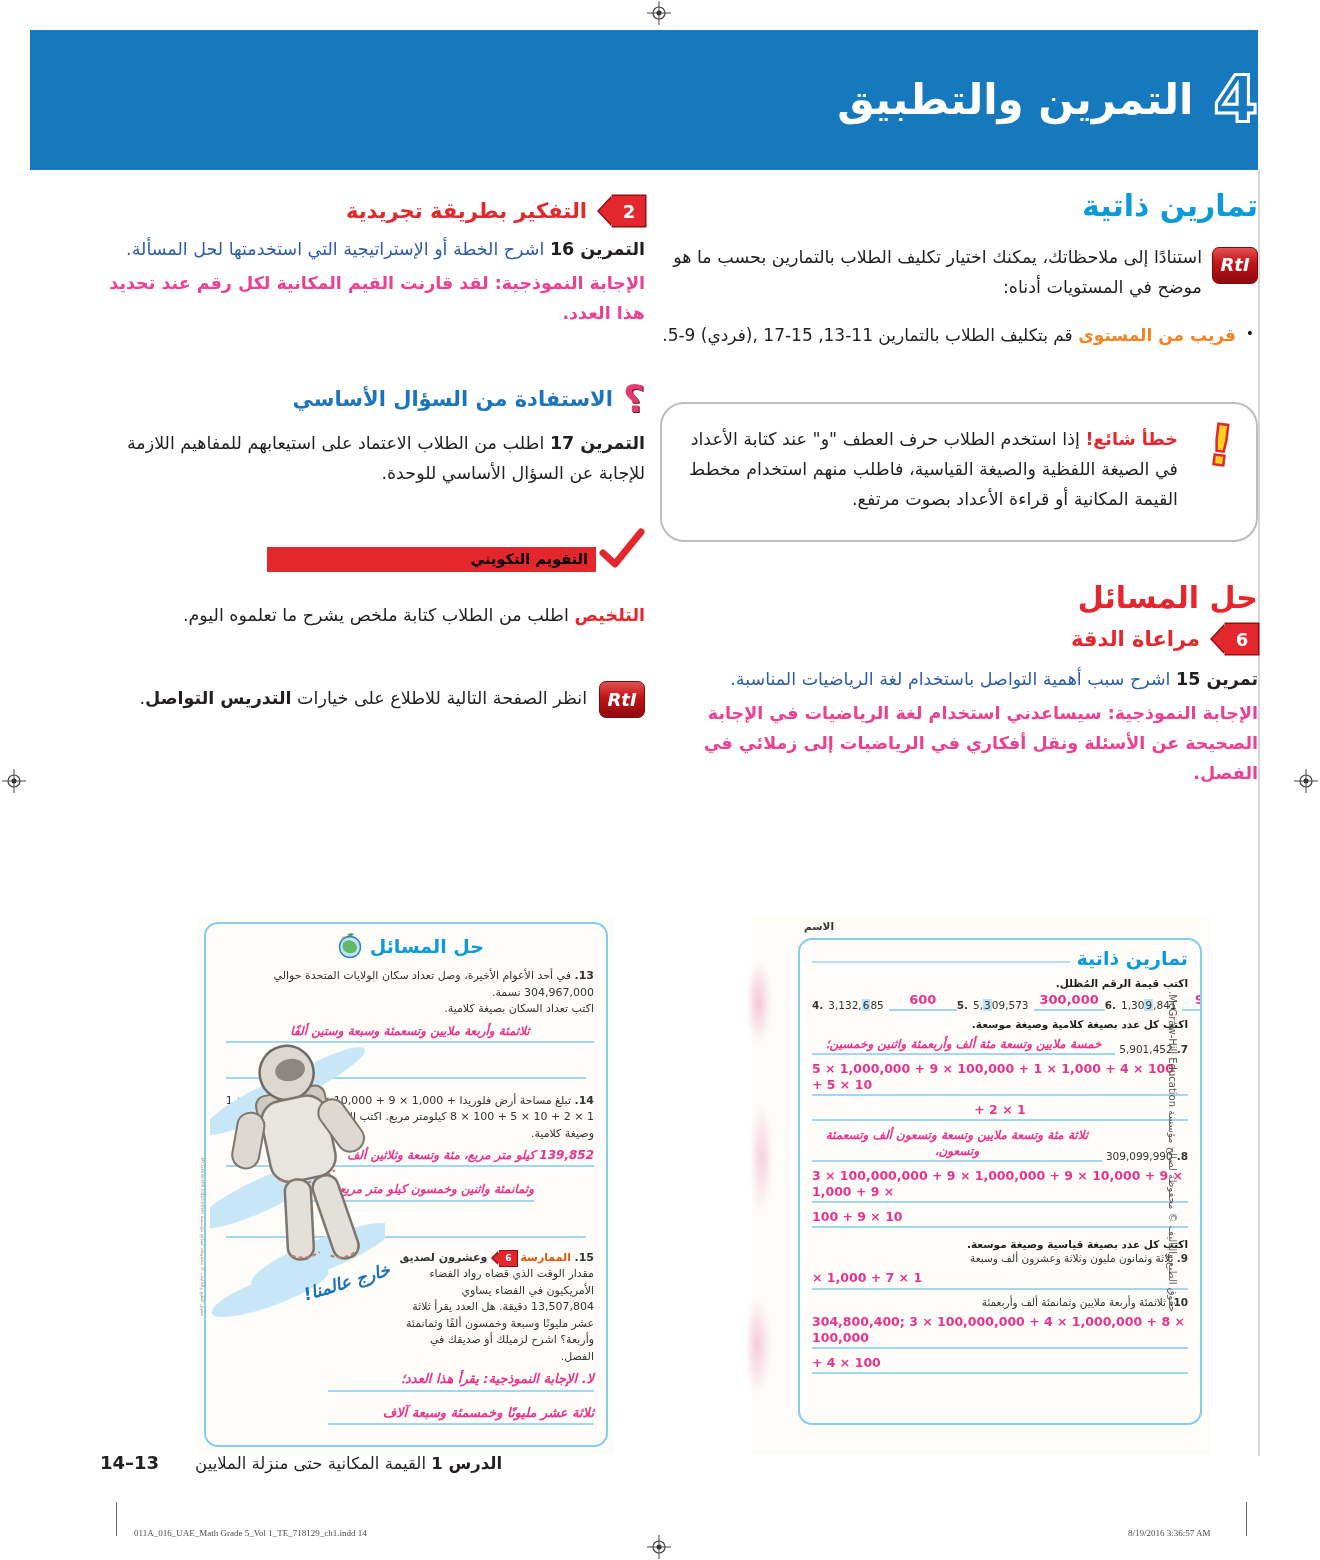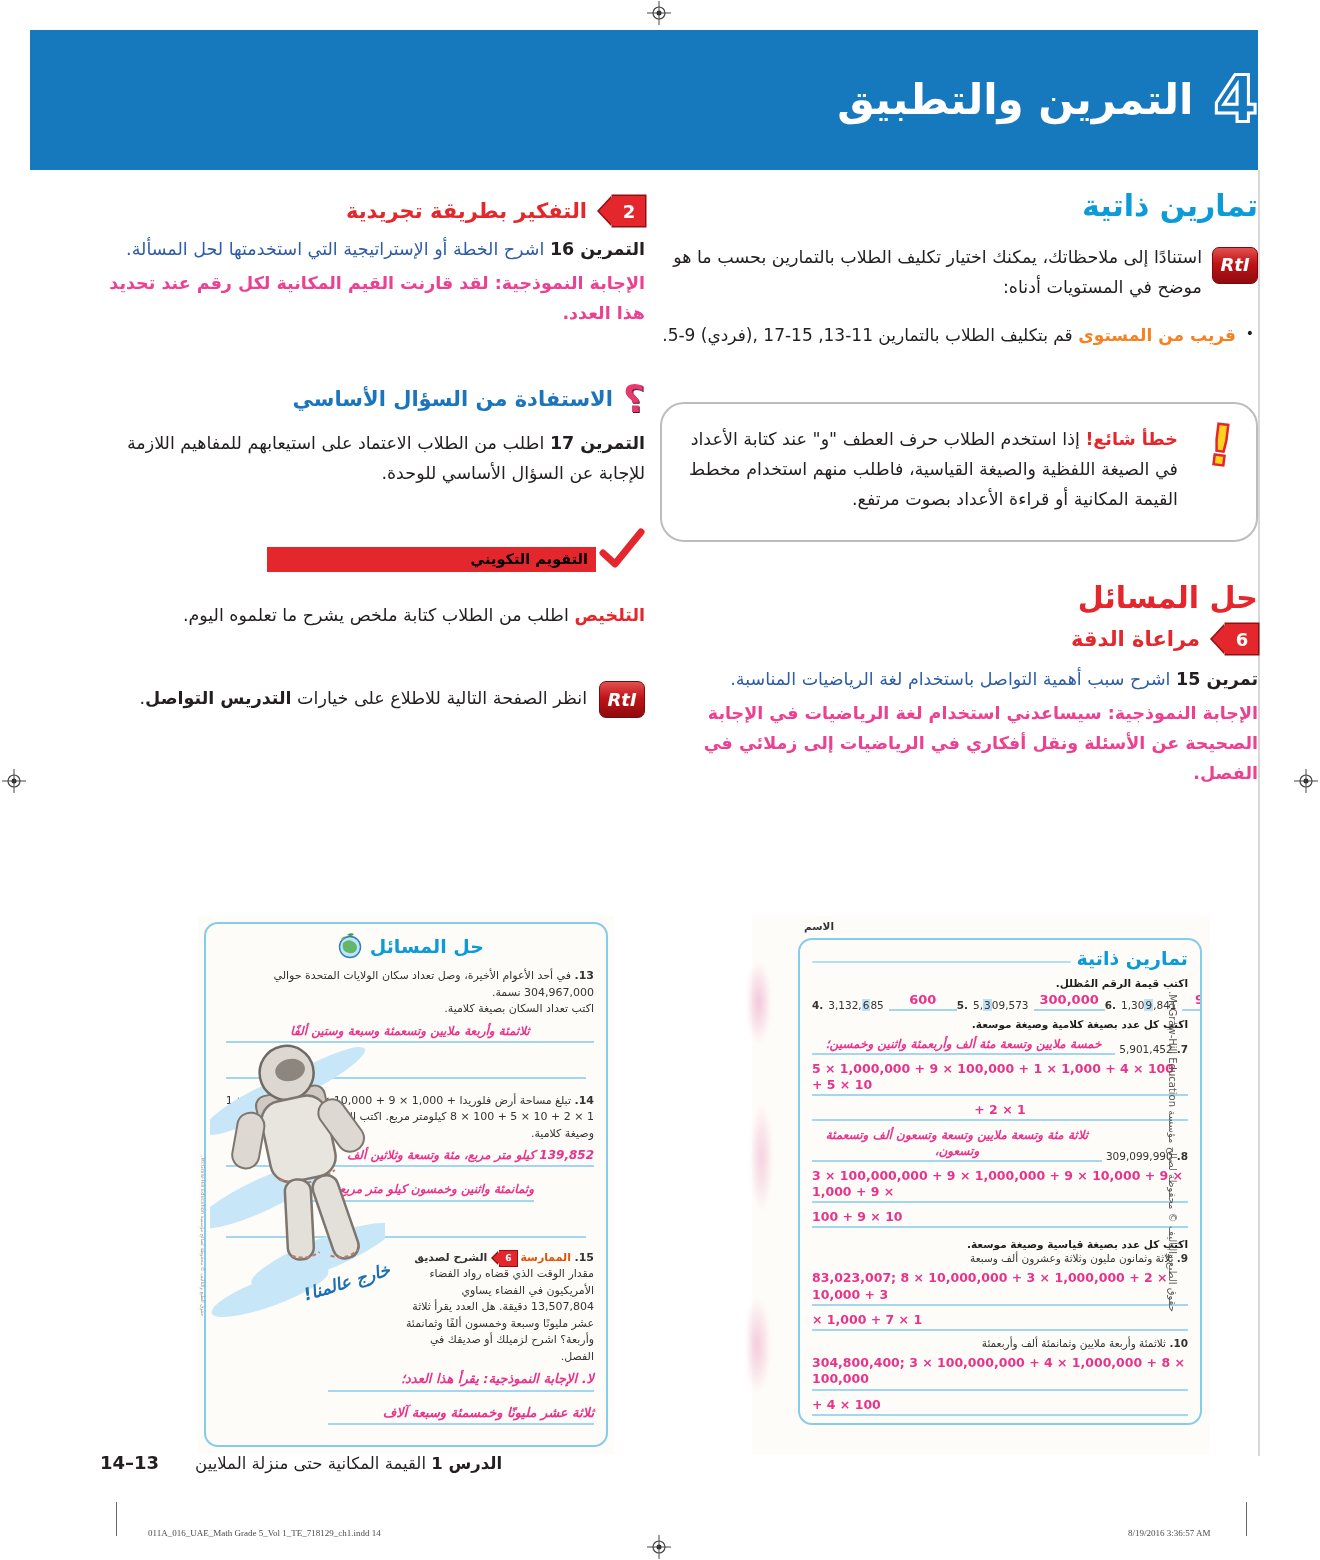--- a/index.html
+++ b/index.html
@@ -262,21 +262,21 @@
       <span>تبلغ مساحة أرض فلوريدا </span><span dir="ltr">1 × 100,000 + 3 × 10,000 + 9 × 1,000 + 8 × 100 + 5 × 10 + 2 × 1</span><span> كيلومتر مربع. اكتب المساحة بصيغة قياسية وصيغة كلامية.</span>
     </p>
     <div class="bigans" style="margin-left:8px;text-align:right;">139,852 كيلو متر مربع، مئة وتسعة وثلاثين ألف</div>
     <div class="bigans" style="margin:14px 60px 0 8px;text-align:right;">وثمانمئة واثنين وخمسون كيلو متر مربع</div>
     <div class="emptyline" style="margin:18px 8px 0 8px;"></div>
 
     <p class="wstext" style="padding-left:178px;margin-top:12px;">
       <b class="inum">15.</b>
       <span class="prac">الممارسة</span>
       <span class="abadge sm">6</span>
-      <b>الشرح لصديق</b>
+      <b>وعشرون لصديق</b>
       <span>مقدار الوقت الذي قضاه رواد الفضاء الأمريكيون في الفضاء يساوي 13,507,804 دقيقة. هل العدد يقرأ ثلاثة عشر مليونًا وسبعة وخمسون ألفًا وثمانمئة وأربعة؟ اشرح لزميلك أو صديقك في الفصل.</span>
     </p>
     <div class="bigans" style="margin-left:110px;font-size:13px;text-align:right;">لا. الإجابة النموذجية: يقرأ هذا العدد؛</div>
     <div class="bigans" style="margin:12px 0 0 110px;font-size:13px;text-align:right;">ثلاثة عشر مليونًا وخمسمئة وسبعة آلاف</div>
 
     <span class="astro">
       <svg width="175" height="320" viewBox="0 0 175 320">
         <g fill="#c7e6f8">
           <ellipse cx="45" cy="85" rx="58" ry="14" transform="rotate(-28 45 85)"></ellipse>
           <ellipse cx="100" cy="58" rx="62" ry="12" transform="rotate(-28 100 58)"></ellipse>
@@ -349,21 +349,20 @@
       <span class="wordans">ثلاثة مئة وتسعة ملايين وتسعة وتسعون ألف وتسعمئة وتسعون،</span>
     </div>
     <div class="expline">3 × 100,000,000 + 9 × 1,000,000 + 9 × 10,000 + 9 × 1,000 + 9 ×</div>
     <div class="expline">100 + 9 × 10</div>
 
     <div class="dirline" style="margin-top:10px;">اكتب كل عدد بصيغة قياسية وصيغة موسعة.</div>
     <p class="wordq" style="margin:2px 0 0 0;">
       <b class="inum">9.</b>
       <span>ثلاثة وثمانون مليون وثلاثة وعشرون ألف وسبعة</span>
     </p>
-    <div class="expline">83,023,007; 8 × 10,000,000 + 3 × 1,000,000 + 2 × 10,000 + 3</div>
     <div class="expline">× 1,000 + 7 × 1</div>
 
     <p class="wordq" style="margin:6px 0 0 0;">
       <b class="inum">10.</b>
       <span>ثلاثمئة وأربعة ملايين وثمانمئة ألف وأربعمئة</span>
     </p>
     <div class="expline">304,800,400; 3 × 100,000,000 + 4 × 1,000,000 + 8 × 100,000</div>
     <div class="expline">+ 4 × 100</div>
 
   </div>
@@ -373,15 +372,15 @@
 
 <div class="footer">
   <span class="folio">14–13</span>
   <span class="ftitle">
     <b>الدرس 1</b>
     <span>القيمة المكانية حتى منزلة الملايين</span>
   </span>
 </div>
 
 <div class="pbar" style="left:116px;top:1502px;"></div>
-<div class="print" style="left:148px;top:1528px;">011A_016_UAE_Math Grade 5_Vol 1_TE_718129_ch1.indd   14</div>
+<div class="print" style="left:134px;top:1528px;">011A_016_UAE_Math Grade 5_Vol 1_TE_718129_ch1.indd   14</div>
 <div class="print" style="left:1128px;top:1528px;">8/19/2016   3:36:57 AM</div>
 <div class="pbar" style="left:1246px;top:1502px;"></div>
 
 </body></html>

